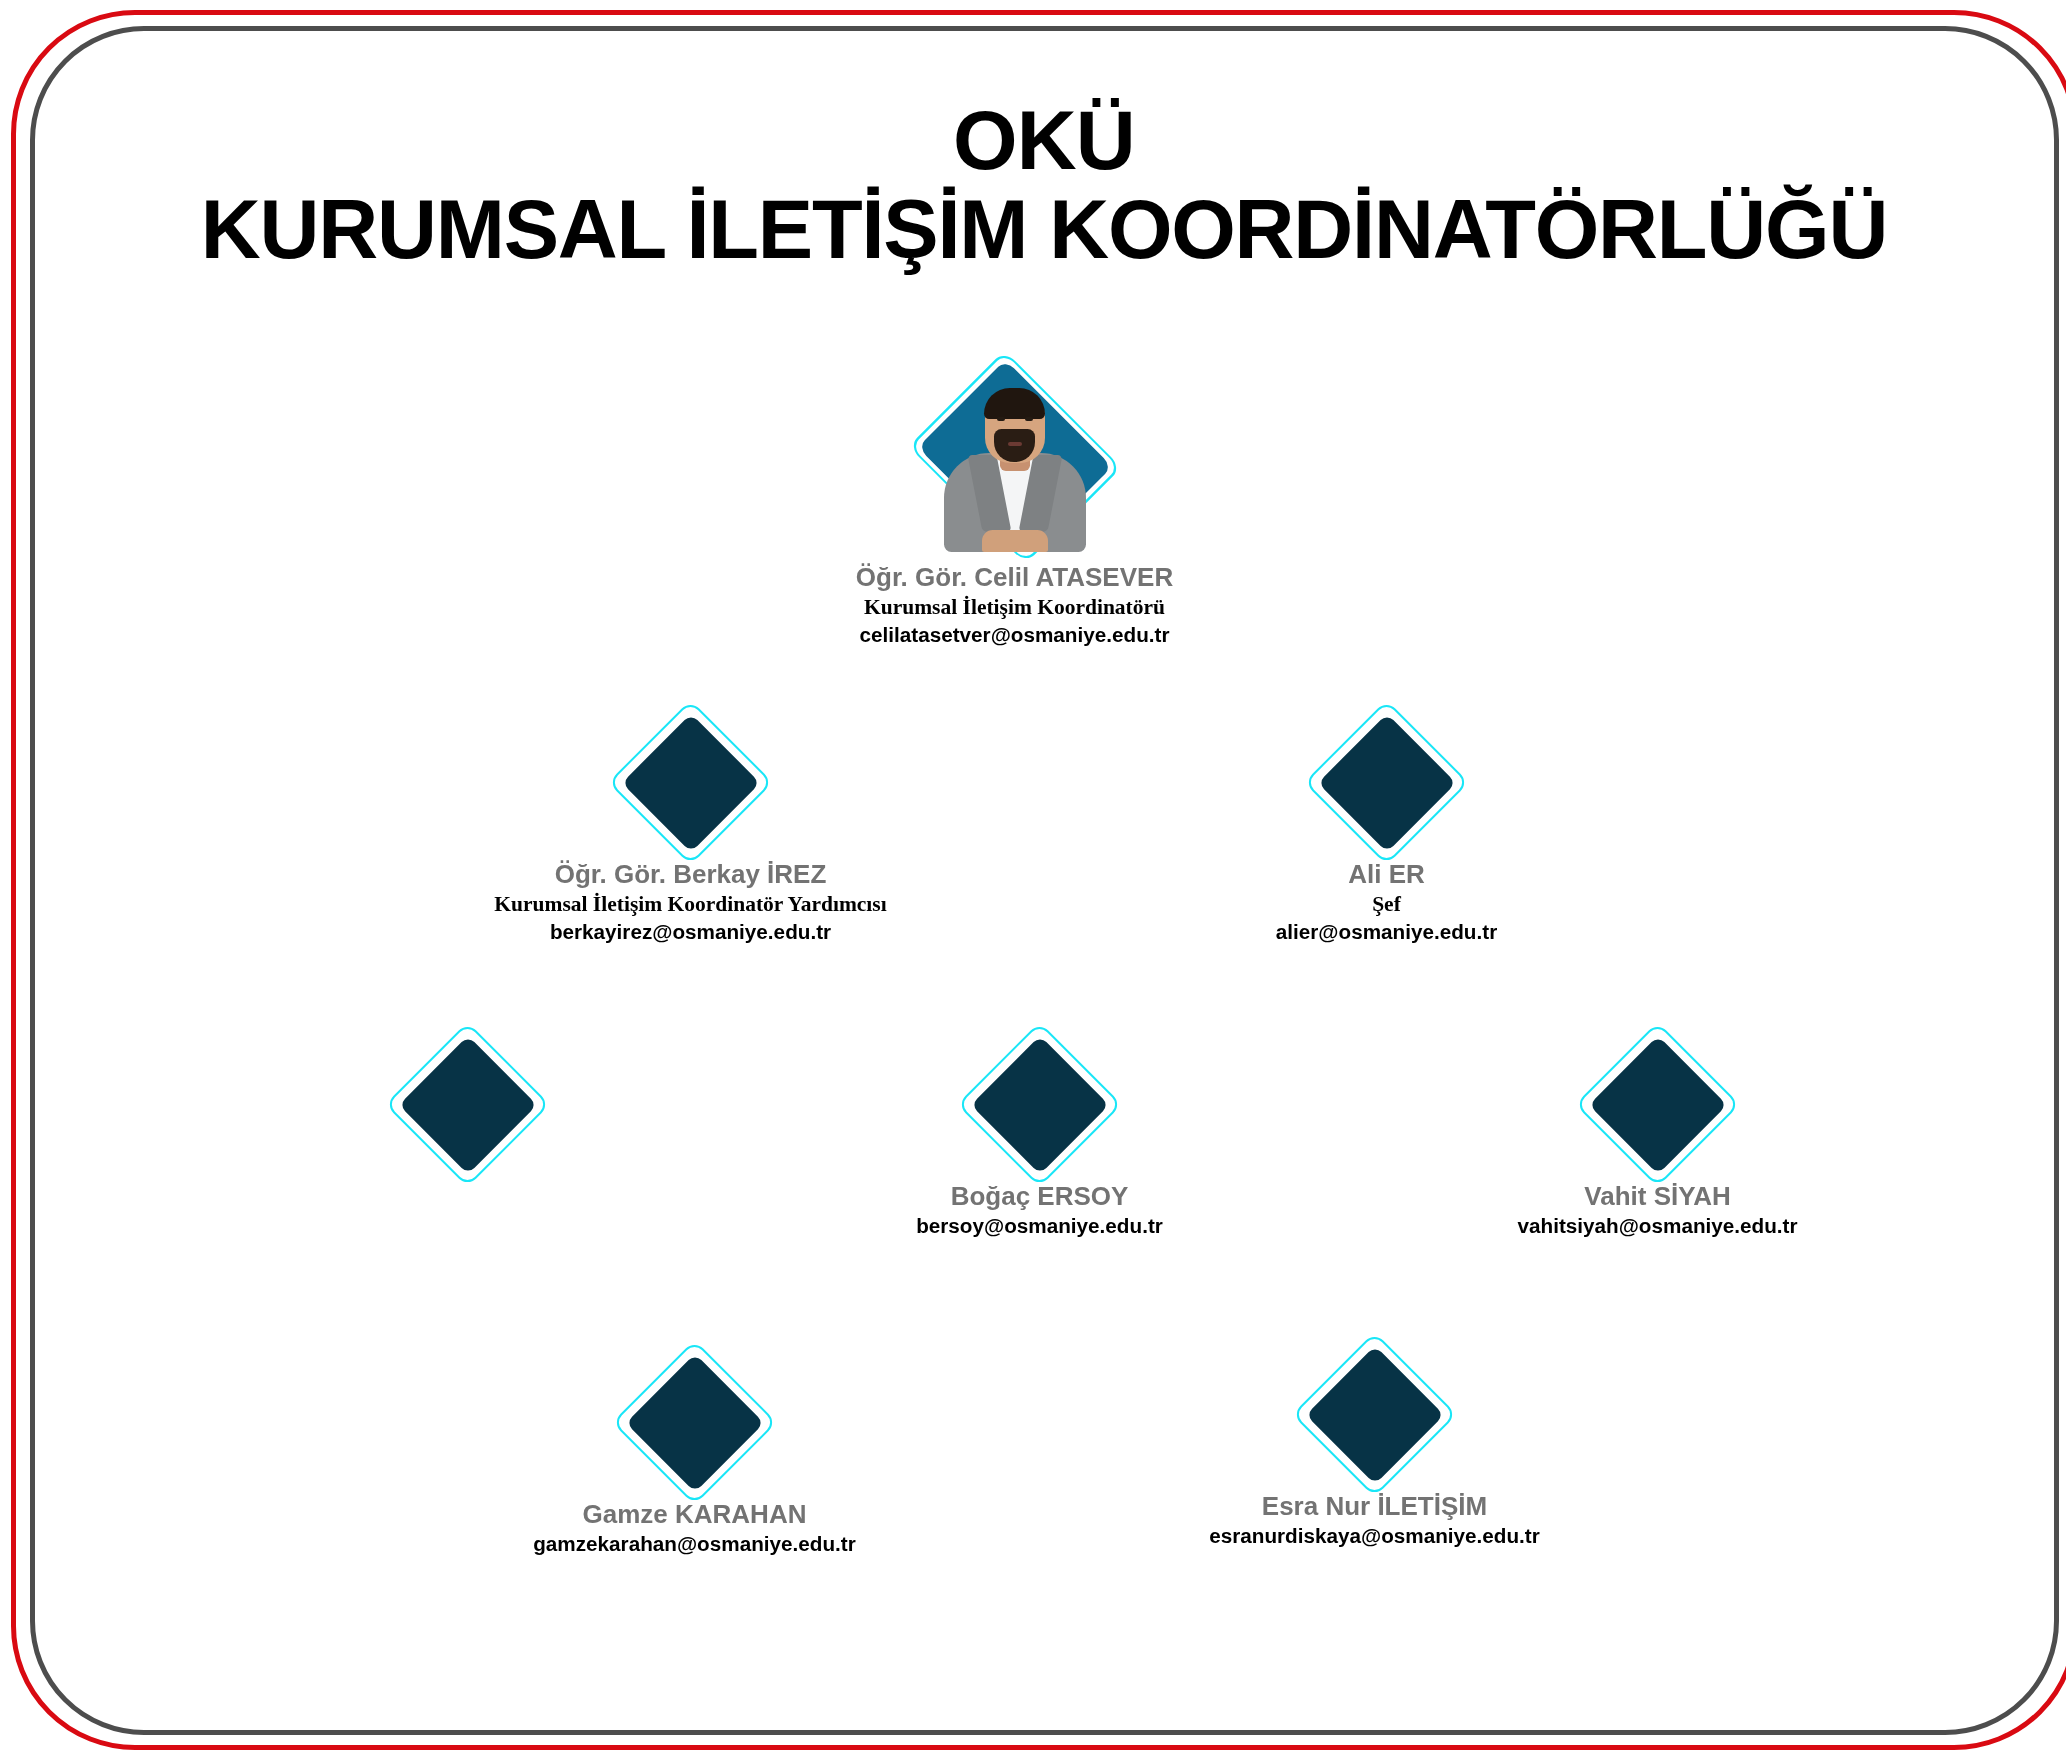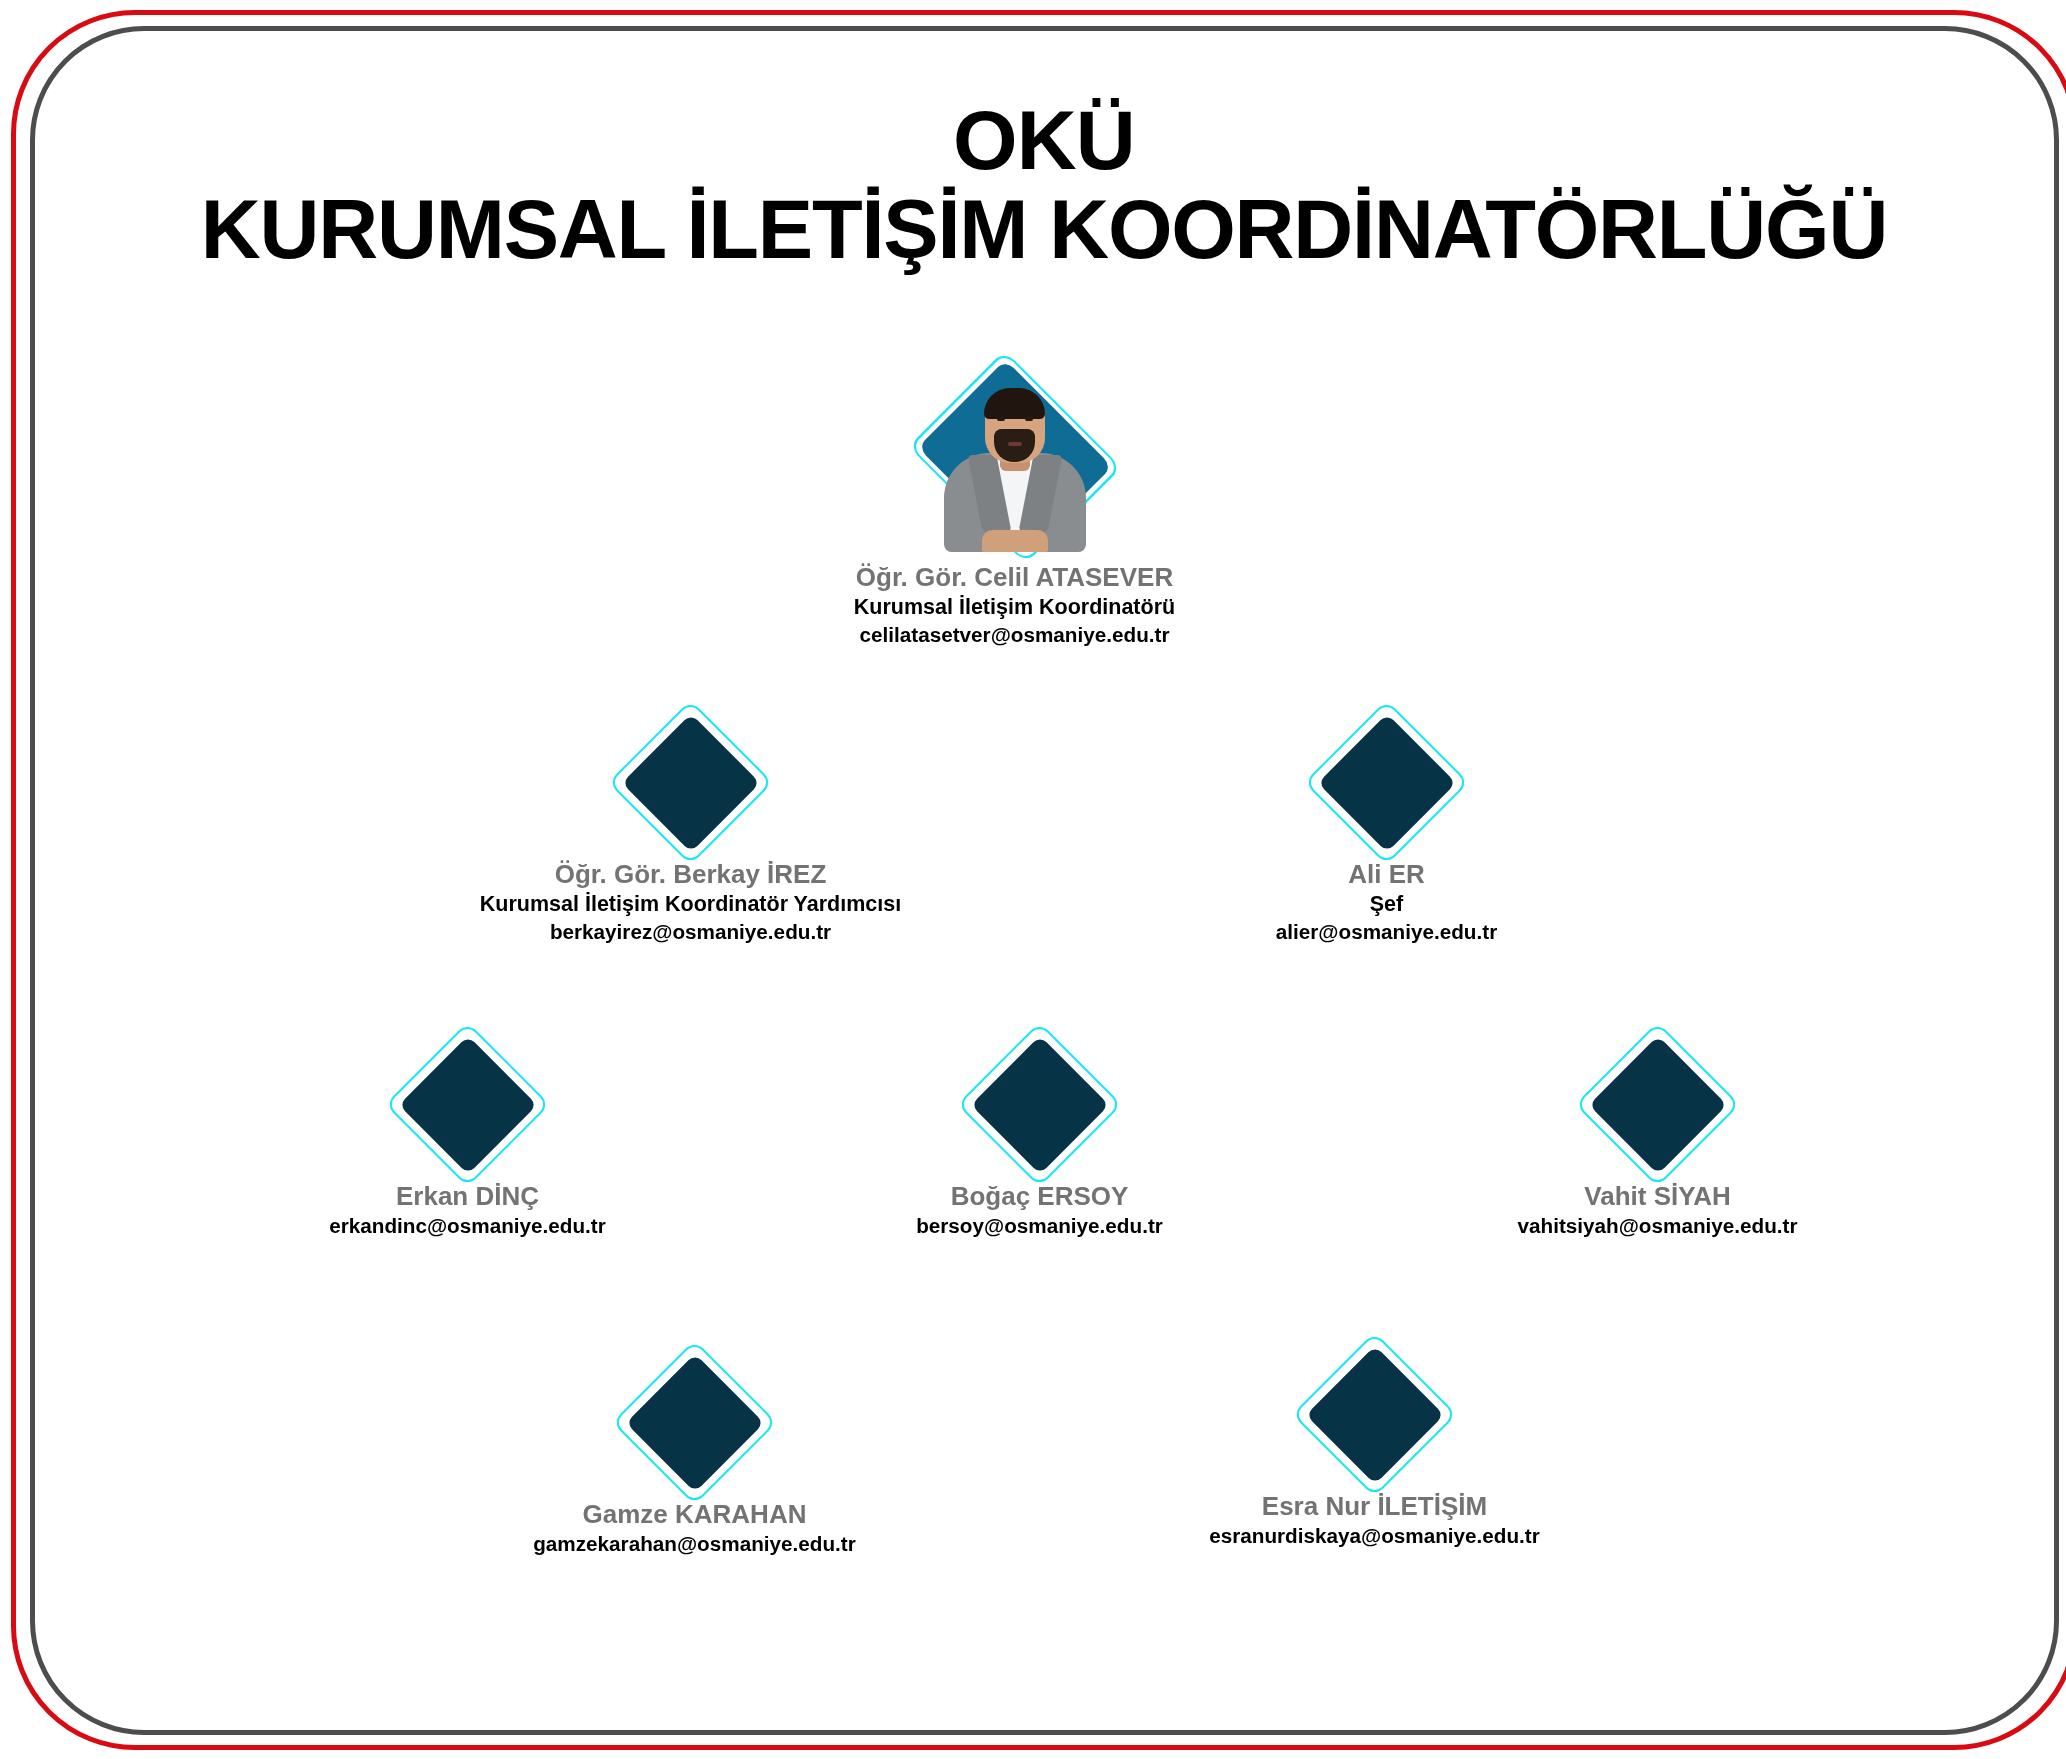--- a/index.html
+++ b/index.html
@@ -240,21 +240,21 @@
   .lbl .nm {
     display:block;
     font-family: "Liberation Sans", sans-serif;
     font-weight: bold;
     font-size: 26px;
     color: #737373;
     letter-spacing: 0px;
   }
   .lbl .rl {
     display:block;
-    font-family: Liberation Sans, sans-serif;
+    font-family: Liberation Serif, serif;
     font-weight: bold;
     font-size: 21.5px;
     color: #000000;
   }
   .lbl .em {
     display:block;
     font-family: Liberation Sans, sans-serif;
     font-weight: bold;
     font-size: 20.7px;
     color: #000000;
@@ -340,25 +340,20 @@
     </div>
   </div>
 
   <div class="node" id="node-dinc">
     <div class="shape-wrap">
       <div class="diamond">
         <div class="core"></div>
         <div class="ring"></div>
       </div>
     </div>
-    <div class="lbl">
-      <span class="nm">Erkan DİNÇ</span>
-
-      <span class="em">erkandinc@osmaniye.edu.tr</span>
-    </div>
   </div>
 
   <div class="node" id="node-ersoy">
     <div class="shape-wrap">
       <div class="diamond">
         <div class="core"></div>
         <div class="ring"></div>
       </div>
     </div>
     <div class="lbl">

